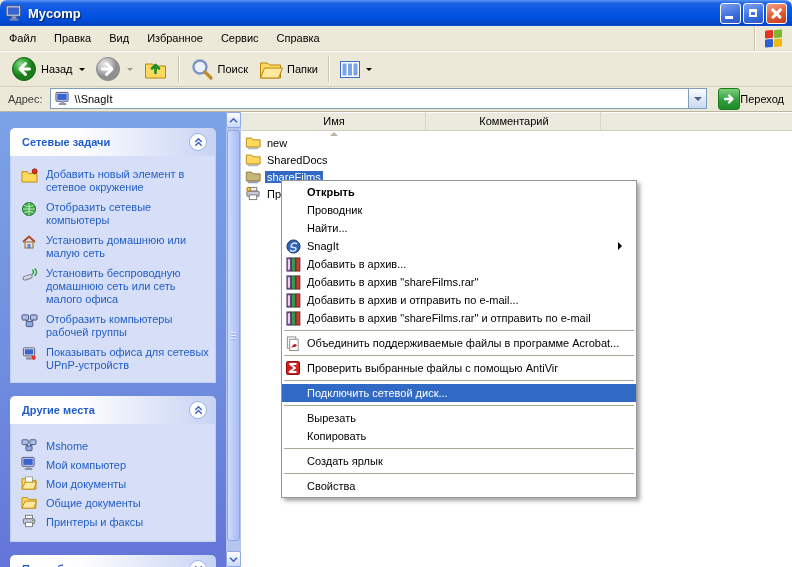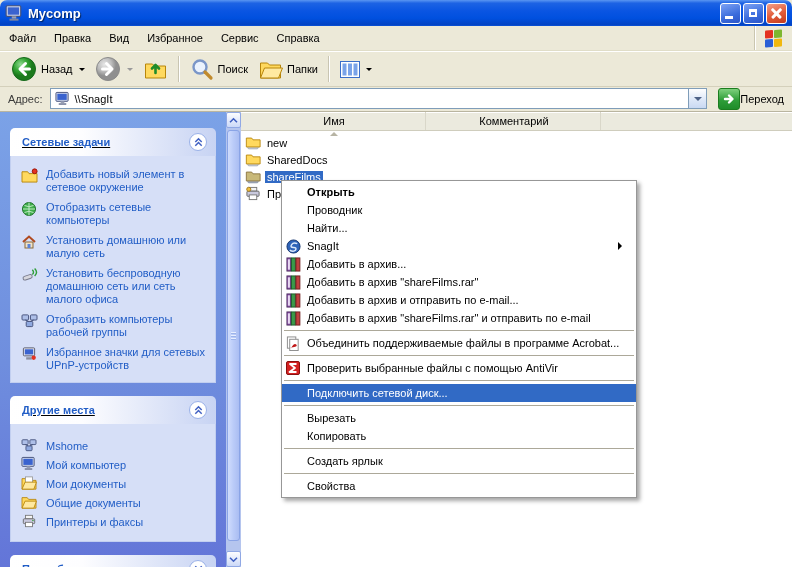--- a/index.html
+++ b/index.html
@@ -47,21 +47,21 @@
   .combo-btn .ca{width:0;height:0;border-left:4px solid transparent;border-right:4px solid transparent;border-top:4px solid #4d6185;}
   .go-btn{display:flex;align-items:center;padding:0 4px;}
   .go-icon{width:20px;height:20px;border-radius:3px;border:1px solid #1c7d1f;background:linear-gradient(180deg,#7ed07e,#2f9e39 55%,#1f8c2a);display:flex;align-items:center;justify-content:center;}
 
   
   .content{position:absolute;top:112px;left:0;right:0;bottom:0;display:flex;}
 
   
   .sidebar{width:226px;background:linear-gradient(180deg,#7ba2e7 0%,#6f8ede 55%,#6375d8 100%);box-sizing:border-box;padding:16px 0 0 10px;overflow:hidden;}
   .panel{width:206px;margin-bottom:13px;}
-  .panel-header{height:28px;border-radius:5px 5px 0 0;background:linear-gradient(90deg,#ffffff 0%,#fdfdff 35%,#c7d3f3 100%);display:flex;align-items:center;padding:0 9px 0 12px;box-sizing:border-box;text-decoration:underline;}
+  .panel-header{height:28px;border-radius:5px 5px 0 0;background:linear-gradient(90deg,#ffffff 0%,#fdfdff 35%,#c7d3f3 100%);display:flex;align-items:center;padding:0 9px 0 12px;box-sizing:border-box;}
   .panel-title{font-weight:bold;color:#215dc6;font-size:11px;flex:1;}
   .chev-circle{width:18px;height:18px;border-radius:50%;background:#fff;border:1px solid #9ab1e8;display:flex;align-items:center;justify-content:center;box-sizing:border-box;}
   .panel-body{background:#d6dff7;border:1px solid #c2cff0;border-top:none;padding:12px 6px 10px 10px;box-sizing:border-box;}
   .task-item{display:flex;gap:7px;margin-bottom:7px;color:#215dc6;line-height:13px;cursor:pointer;}
   .task-item:last-child{margin-bottom:0;}
   .t-ic{width:18px;flex:0 0 18px;}
   .place-item{display:flex;gap:7px;align-items:center;height:19px;color:#215dc6;cursor:pointer;}
 
   
   .sb-scroll{width:15px;background:#b5c5ee;display:flex;flex-direction:column;position:relative;}
@@ -274,21 +274,21 @@
                 </svg></span>
             <span>Отобразить компьютеры рабочей группы</span>
           </div>
           <div class="task-item">
             <span class="t-ic"><svg width="16" height="15" viewBox="0 0 16 16">
                   <rect x="2" y="2" width="12" height="8.5" rx="1" fill="#e8e8f0" stroke="#55586a"></rect>
                   <rect x="3.5" y="3.5" width="9" height="5.5" fill="#3a63cf"></rect>
                   <rect x="5" y="12" width="6" height="2.5" fill="#8a8e9e"></rect>
                   <circle cx="13" cy="12.5" r="2.3" fill="#e33221"></circle>
                 </svg></span>
-            <span>Избранное значки для сетевых UPnP-устройств</span>
+            <span>Показывать офиса для сетевых UPnP-устройств</span>
           </div>
         </div>
       </div>
 
       <div class="panel">
         <div class="panel-header">
           <span class="panel-title">Другие места</span>
           <span class="chev-circle">
             <svg width="11" height="11" viewBox="0 0 12 12">
                 <path d="M2.5 5.5 L6 2 L9.5 5.5 M2.5 9.5 L6 6 L9.5 9.5" stroke="#3f5fc2" stroke-width="1.6" fill="none"></path>

